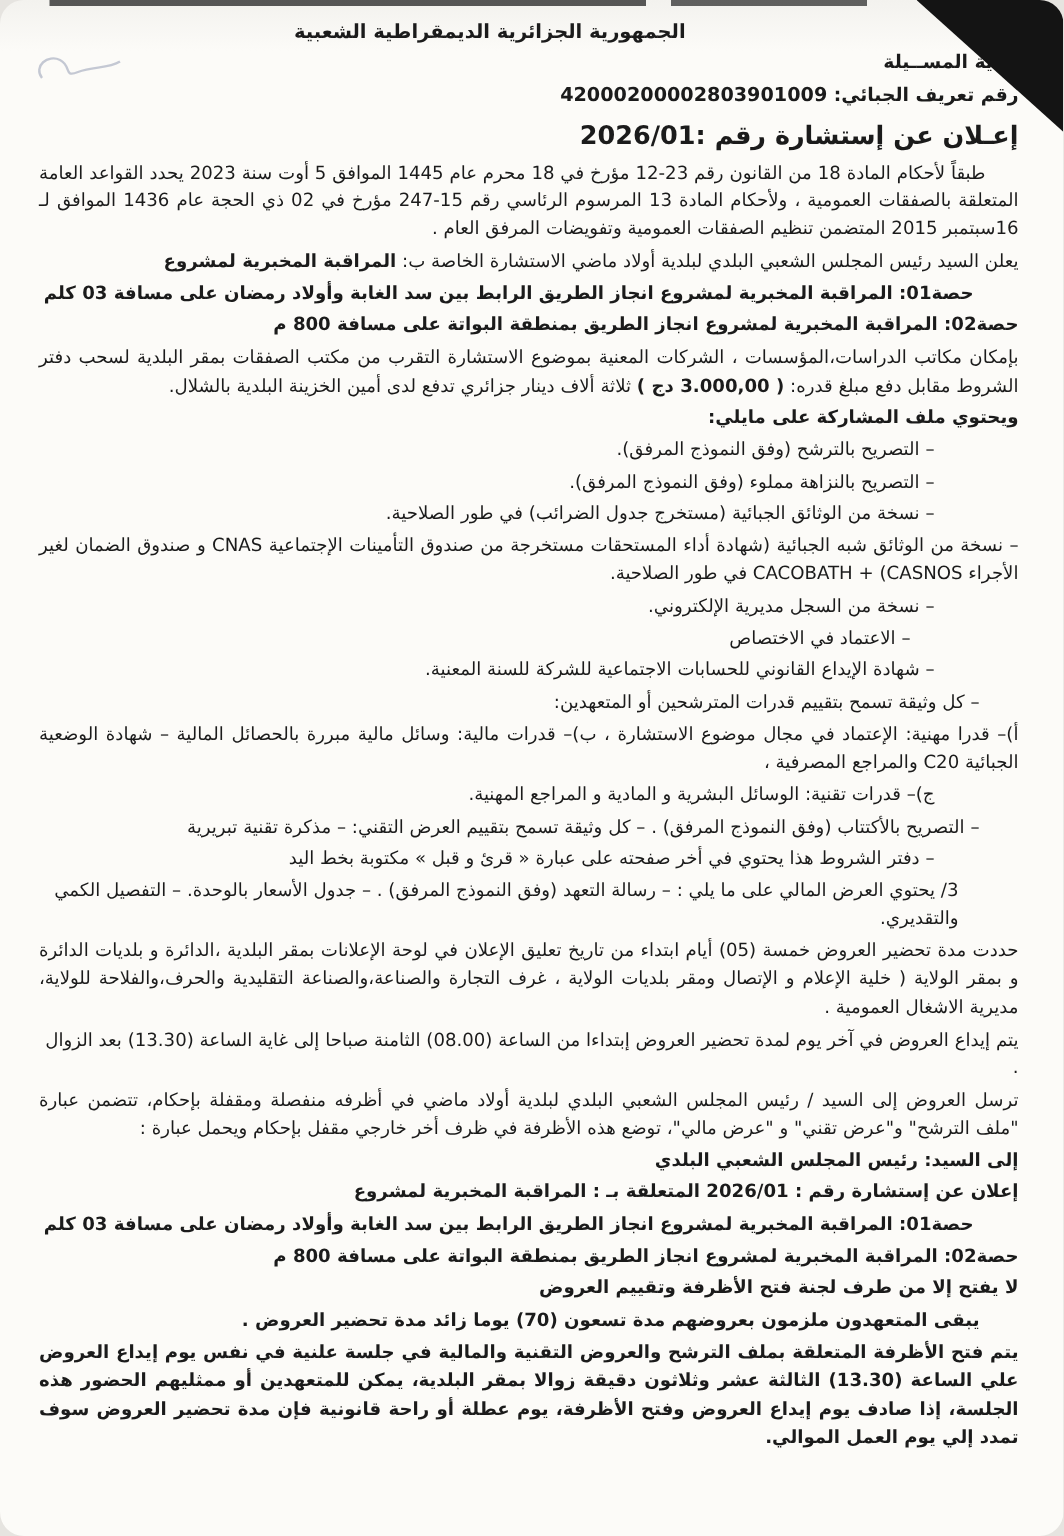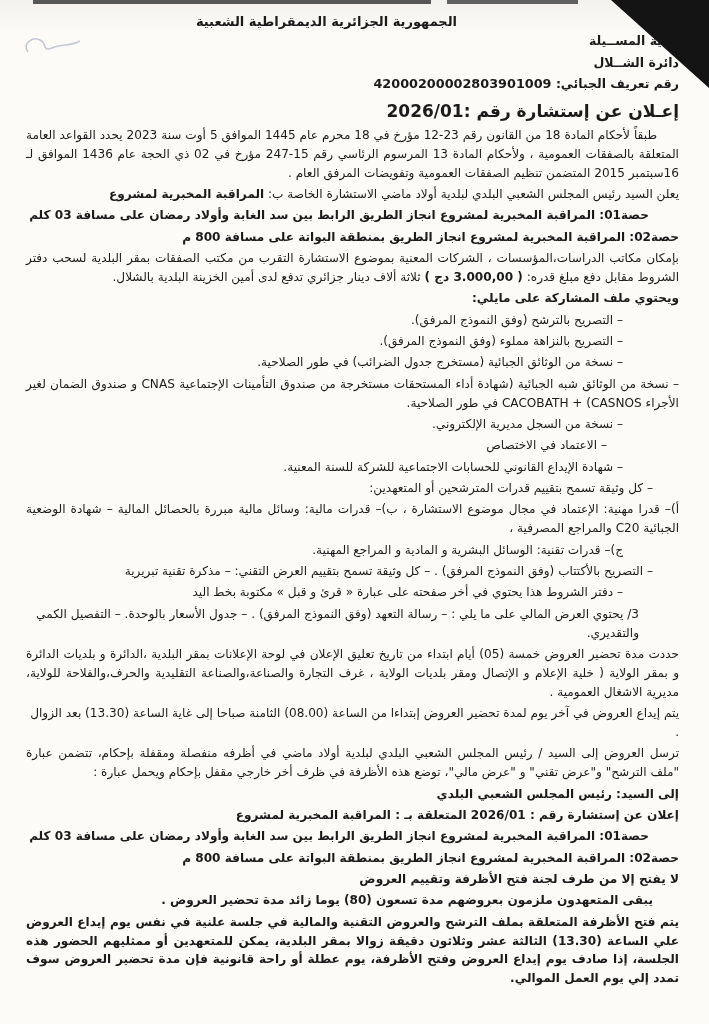--- a/index.html
+++ b/index.html
@@ -3,20 +3,21 @@
 <meta charset="utf-8">
 <style>
   *{box-sizing:border-box}
   html,body{margin:0;padding:0}
   body{width:709px;height:1024px;background:#e6e4e0}
   .page{
     position:relative;width:709px;height:1024px;overflow:hidden;
     background:linear-gradient(180deg,#f3f2ee 0,#fcfbf8 34px,#fcfbf8 100%);
     font-family:"DejaVu Sans",sans-serif;color:#1b1b1b;direction:rtl;
     padding:13px 30px 0 26px;
+    border-radius:16px;
   }
   
   .scan-top-line{position:absolute;top:0;left:33px;width:545px;height:4px;
     background:linear-gradient(90deg,#2f2f2f 0 73%,transparent 73% 76%,#3b3b3b 76% 100%);opacity:.8}
   .corner-fold{position:absolute;top:0;right:0;width:98px;height:88px;background:#141414;
     clip-path:polygon(0 0,100% 0,100% 100%)}
   .pen-scribble{position:absolute;left:20px;top:30px;width:70px;height:30px;opacity:.55}
   
   .republic{text-align:center;font-weight:700;font-size:13px;margin:1px 0 1px;margin-right:52px}
   .gov{text-align:right;font-weight:700;font-size:12.5px;line-height:1.72;margin-top:1px}
@@ -41,21 +42,20 @@
   <div class="scan-top-line"></div>
   <div class="corner-fold"></div>
   <svg class="pen-scribble" viewBox="0 0 70 30">
     <path d="M8,22 C2,14 12,6 20,10 C28,14 22,22 32,18 C42,14 52,16 60,11" fill="none" stroke="#98a0b6" stroke-width="1.6"></path>
   </svg>
 
   <div class="republic">الجمهورية الجزائرية الديمقراطية الشعبية</div>
 
   <div class="gov">
     <div>ولاية المســيلة</div>
-    <div>دائرة الشــلال</div>
     <div>
       <span>رقم تعريف الجبائي:</span>
       <span class="num">42000200002803901009</span>
     </div>
   </div>
 
   <div class="title">إعـلان عن إستشارة رقم :2026/01</div>
 
   <p class="just ind">طبقاً لأحكام المادة 18 من القانون رقم 23-12 مؤرخ في 18 محرم عام 1445 الموافق 5 أوت سنة 2023 يحدد القواعد العامة المتعلقة بالصفقات العمومية ، ولأحكام المادة 13 المرسوم الرئاسي رقم 15-247 مؤرخ في 02 ذي الحجة عام 1436 الموافق لـ 16سبتمبر 2015 المتضمن تنظيم الصفقات العمومية وتفويضات المرفق العام .</p>
 
@@ -88,16 +88,16 @@
   <p class="just">حددت مدة تحضير العروض خمسة  (05) أيام ابتداء من تاريخ تعليق الإعلان في لوحة الإعلانات بمقر البلدية ،الدائرة و بلديات الدائرة و بمقر الولاية ( خلية الإعلام و الإتصال ومقر بلديات الولاية ، غرف التجارة والصناعة،والصناعة التقليدية والحرف،والفلاحة للولاية، مديرية الاشغال العمومية .</p>
   <p>يتم إيداع العروض في آخر يوم لمدة تحضير العروض إبتداءا من الساعة (08.00) الثامنة صباحا إلى غاية الساعة (13.30) بعد الزوال .</p>
   <p class="just">ترسل العروض إلى السيد / رئيس المجلس الشعبي البلدي لبلدية أولاد ماضي في أظرفه منفصلة ومقفلة بإحكام، تتضمن عبارة "ملف الترشح" و"عرض تقني" و "عرض مالي"، توضع هذه الأظرفة في ظرف أخر خارجي مقفل بإحكام ويحمل عبارة :</p>
 
   <p class="c b">إلى السيد: رئيس المجلس الشعبي البلدي</p>
   <p class="c b">إعلان عن إستشارة رقم : 2026/01  المتعلقة بـ :  المراقبة المخبرية لمشروع</p>
   <p class="b lot1">حصة01: المراقبة المخبرية لمشروع انجاز الطريق الرابط بين سد الغابة وأولاد رمضان على مسافة 03 كلم</p>
   <p class="b c">حصة02: المراقبة المخبرية لمشروع انجاز الطريق بمنطقة البواتة على مسافة 800 م</p>
   <p class="c b">لا يفتح إلا من طرف لجنة فتح الأظرفة وتقييم العروض</p>
 
-  <p class="b item-sm">يبقى المتعهدون ملزمون بعروضهم مدة تسعون (80) يوما زائد مدة تحضير العروض .</p>
+  <p class="b item-sm">يبقى المتعهدون ملزمون بعروضهم مدة تسعون (70) يوما زائد مدة تحضير العروض .</p>
   <p class="just b">يتم فتح الأظرفة المتعلقة بملف الترشح والعروض التقنية والمالية في جلسة علنية في نفس يوم إيداع العروض علي الساعة (13.30) الثالثة عشر وثلاثون دقيقة زوالا بمقر البلدية، يمكن للمتعهدين أو ممثليهم الحضور هذه الجلسة، إذا صادف يوم إيداع العروض وفتح الأظرفة، يوم عطلة أو راحة قانونية فإن مدة تحضير العروض سوف تمدد إلي يوم العمل الموالي.</p>
 
 </div>
 
 </body></html>

